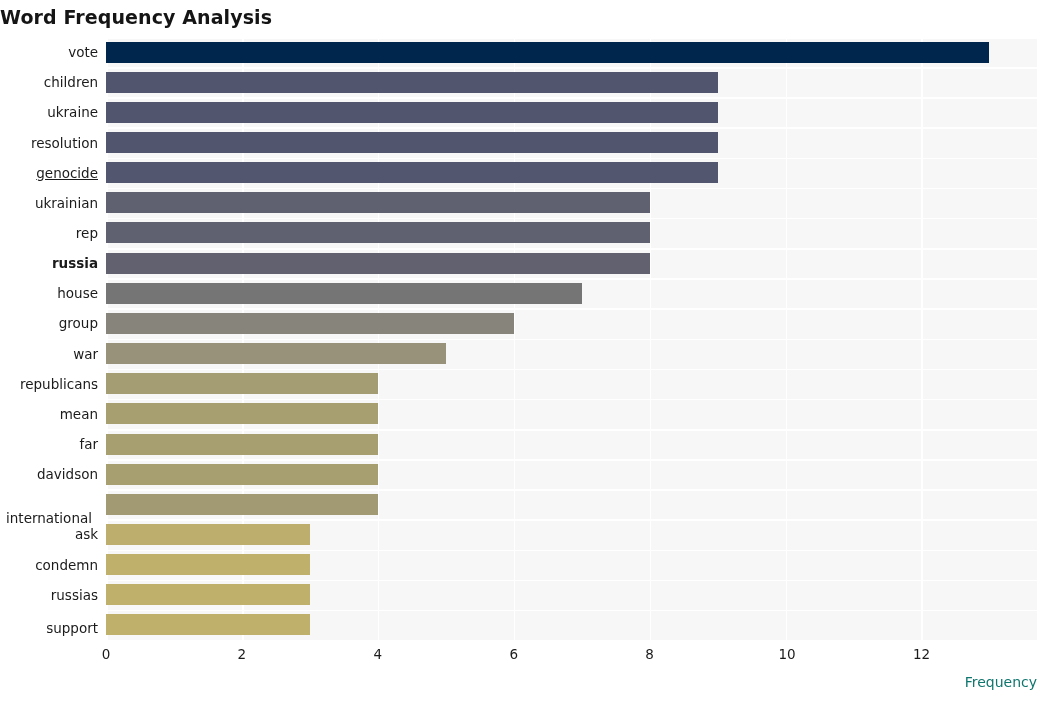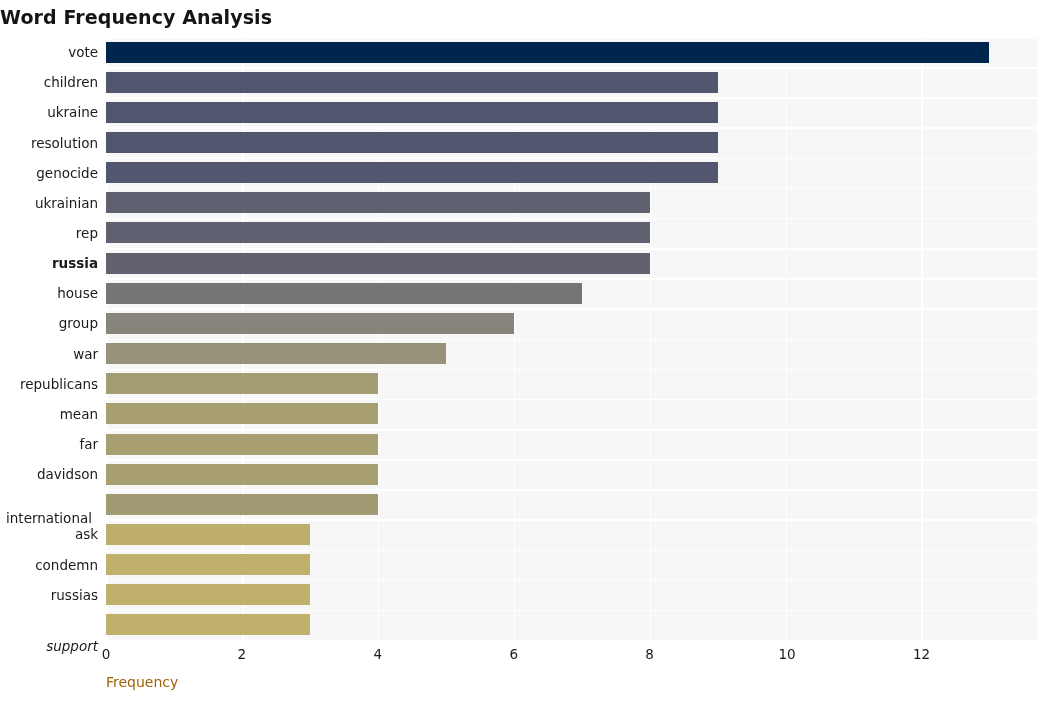--- a/index.html
+++ b/index.html
@@ -97,23 +97,23 @@
     text-align: center;
     font-size: 13.5px;
     color: #1b1b1b;
     line-height: 18px;
   }
   #xaxis-title {
     position: absolute;
     left: 106px;
     top: 674px;
     width: 931px;
-    text-align: left;
+    text-align: right;
     font-size: 14px;
-    color: #a16207;
+    color: #0f766e;
   }
 </style>
 </head>
 <body>
 
 <div id="figure">
 
   <div id="chart-title">Word Frequency Analysis</div>
 
   <div id="plot-area">
@@ -164,36 +164,36 @@
       <div class="bar" title="condemn: 3" style="width: 203.869px; top: 517.125px; background: rgb(191, 176, 108);"></div>
       <div class="bar" title="russias: 3" style="width: 203.869px; top: 547.275px; background: rgb(191, 176, 108);"></div>
       <div class="bar" title="support: 3" style="width: 203.869px; top: 577.425px; background: rgb(191, 176, 108);"></div>
     </div>
 
   <div id="ylabels">
       <div class="ylabel" style="top: 7.075px;">vote</div>
       <div class="ylabel" style="top: 37.225px;">children</div>
       <div class="ylabel" style="top: 67.375px;">ukraine</div>
       <div class="ylabel" style="top: 97.525px; padding-left: 48px;">resolution</div>
-      <div class="ylabel" style="top: 127.675px;">genocide</div>
+      <div class="ylabel" style="top: 127.675px; text-decoration: underline;">genocide</div>
       <div class="ylabel" style="top: 157.825px;">ukrainian</div>
       <div class="ylabel" style="top: 187.975px;">rep</div>
       <div class="ylabel" style="top: 218.125px; font-weight: bold;">russia</div>
       <div class="ylabel" style="top: 248.275px;">house</div>
       <div class="ylabel" style="top: 278.425px;">group</div>
       <div class="ylabel" style="top: 308.575px;">war</div>
       <div class="ylabel" style="top: 338.725px;">republicans</div>
       <div class="ylabel" style="top: 368.875px;">mean</div>
       <div class="ylabel" style="top: 399.025px;">far</div>
       <div class="ylabel" style="top: 429.175px;">davidson</div>
       <div class="ylabel" style="top: 473px; text-align: center;">international</div>
       <div class="ylabel" style="top: 489.475px;">ask</div>
       <div class="ylabel" style="top: 519.625px;">condemn</div>
       <div class="ylabel" style="top: 549.775px;">russias</div>
-      <div class="ylabel" style="top: 601px; font-style: italic;">support</div>
+      <div class="ylabel" style="top: 583px;">support</div>
     </div>
 
   <div id="xlabels">
       <div class="xlabel" style="left: 106px;">0</div>
       <div class="xlabel" style="left: 241.912px;">2</div>
       <div class="xlabel" style="left: 377.825px;">4</div>
       <div class="xlabel" style="left: 513.737px;">6</div>
       <div class="xlabel" style="left: 649.65px;">8</div>
       <div class="xlabel" style="left: 787px;">10</div>
       <div class="xlabel" style="left: 921.474px;">12</div>

